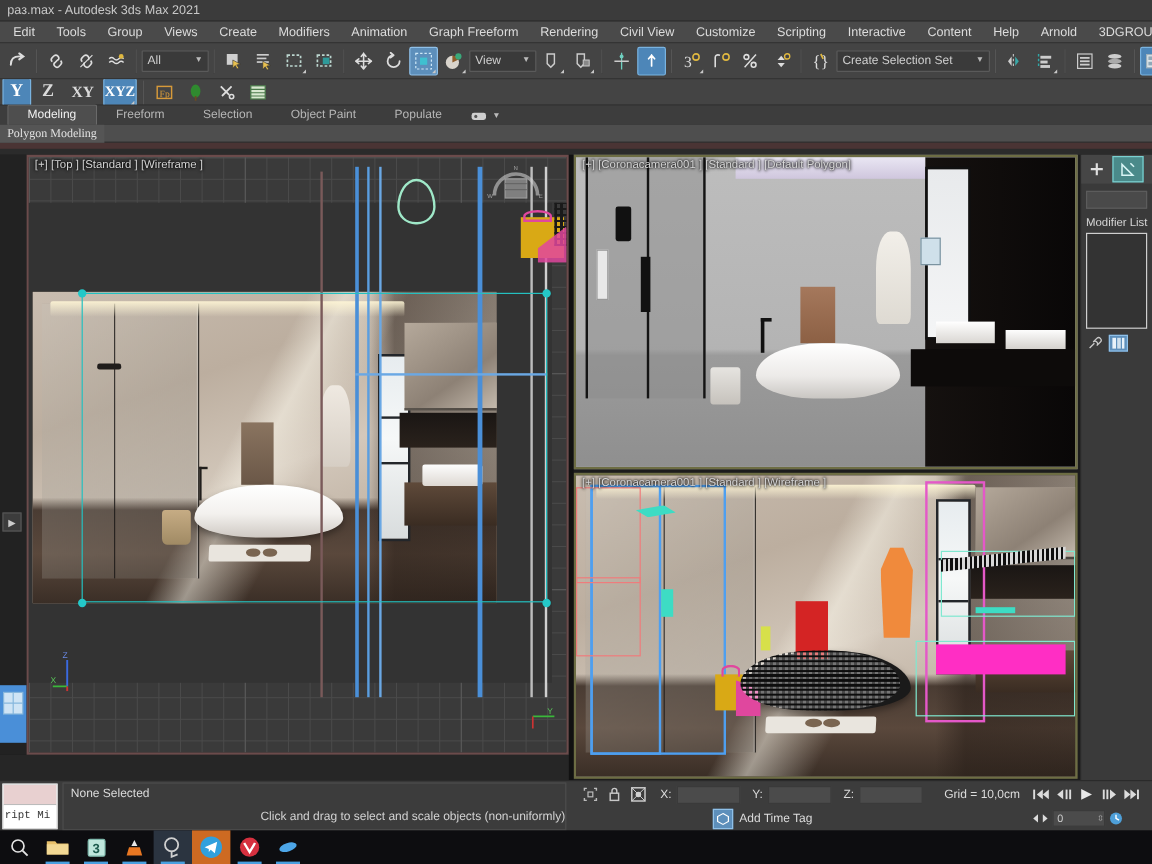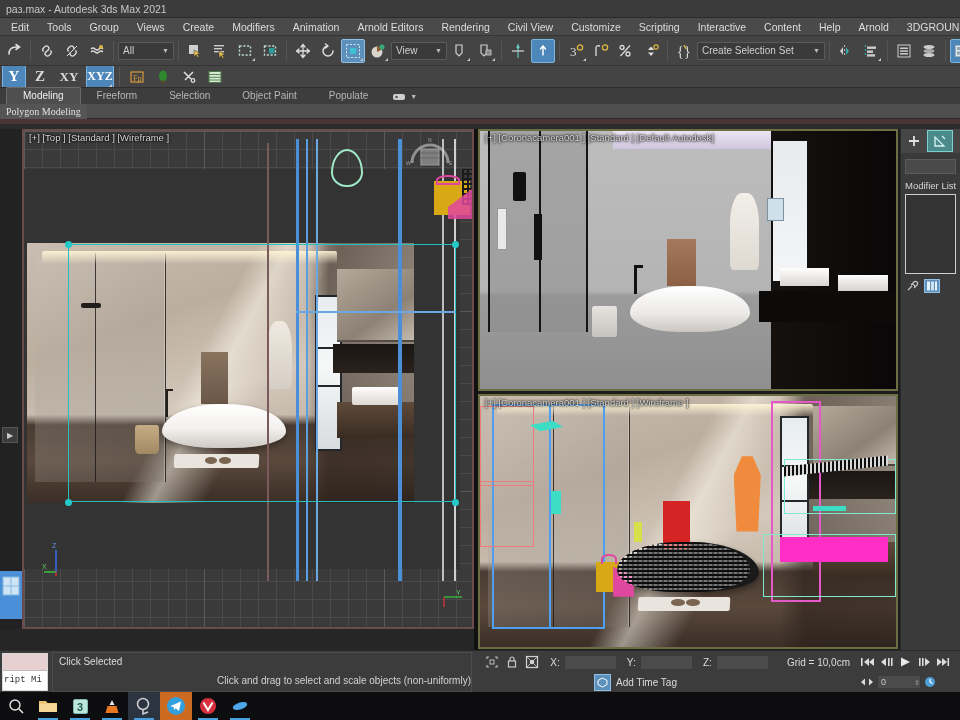--- a/index.html
+++ b/index.html
@@ -321,21 +321,21 @@
   <div class="titlebar">paз.max - Autodesk 3ds Max 2021</div>
 
   <div class="menubar">
     <div class="menu-item">Edit</div>
     <div class="menu-item">Tools</div>
     <div class="menu-item">Group</div>
     <div class="menu-item">Views</div>
     <div class="menu-item">Create</div>
     <div class="menu-item">Modifiers</div>
     <div class="menu-item">Animation</div>
-    <div class="menu-item">Arnold Editors</div>
+    <div class="menu-item">Graph Freeform</div>
     <div class="menu-item">Rendering</div>
     <div class="menu-item">Civil View</div>
     <div class="menu-item">Customize</div>
     <div class="menu-item">Scripting</div>
     <div class="menu-item">Interactive</div>
     <div class="menu-item">Content</div>
     <div class="menu-item">Help</div>
     <div class="menu-item">Arnold</div>
     <div class="menu-item">3DGROUND</div>
   </div>
@@ -698,21 +698,21 @@
         <div class="clay-towel"></div>
         <div class="clay-robe"></div>
         <div class="clay-tub"></div>
         <div class="clay-tap"></div>
         <div class="clay-basket"></div>
         <div class="clay-basin"></div>
         <div class="clay-basin2"></div>
         <div style="position:absolute;left:69%;top:26%;width:4%;height:9%;background:#cfe0ea;border:1px solid #7b93a0"></div>
         <div style="position:absolute;left:67%;top:62%;width:33%;height:12%;background:#0d0b0a"></div>
       </div>
-      <div class="vp-label">[+] [Coronacamera001 ] [Standard ] [Default Autodesk]</div>
+      <div class="vp-label">[+] [Coronacamera001 ] [Standard ] [Default Polygon]</div>
     </div>
 
     <div class="vp" id="vp3">
       <div class="bath">
         <div class="bath-shower"></div>
         <div class="bath-ceil"></div>
         <div class="bath-window" style="left:72%;top:8%;height:58%"></div>
         <div class="bath-mirror" style="top:4%;height:24%"></div>
         <div class="bath-shelf" style="top:30%"></div>
         <div class="bath-vanity" style="top:58%"></div>
@@ -781,21 +781,21 @@
     </div>
   </div>
 
   <div class="statusarea">
     <div class="maxlistener">
       <div class="ml-top"></div>
       <div class="ml-bot">ript Mi</div>
     </div>
 
     <div class="statuslines">
-      <div class="sl-1">Click Selected</div>
+      <div class="sl-1">None Selected</div>
       <div class="sl-2">Click and drag to select and scale objects (non-uniformly)</div>
     </div>
 
     <div class="coordbar">
       <div class="cb-row">
         <div class="cb-ico">
           <svg width="14" height="14" viewBox="0 0 14 14">
               <path d="M2 4 L2 2 L4 2 M10 2 L12 2 L12 4 M12 10 L12 12 L10 12 M4 12 L2 12 L2 10" stroke="#bbb" stroke-width="1.2" fill="none"></path>
               <rect x="5" y="5" width="4" height="4" fill="none" stroke="#bbb" stroke-width="1"></rect>
             </svg>

